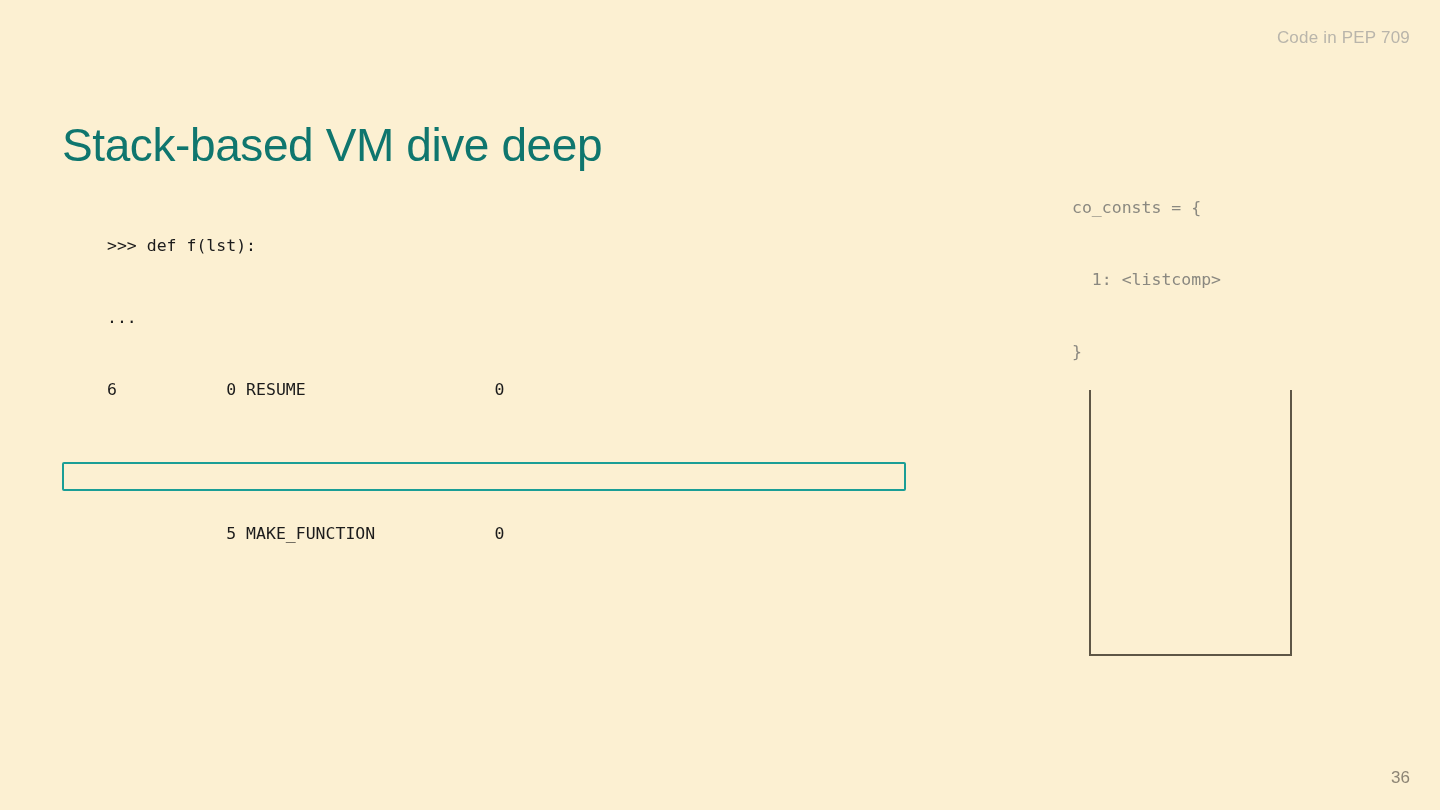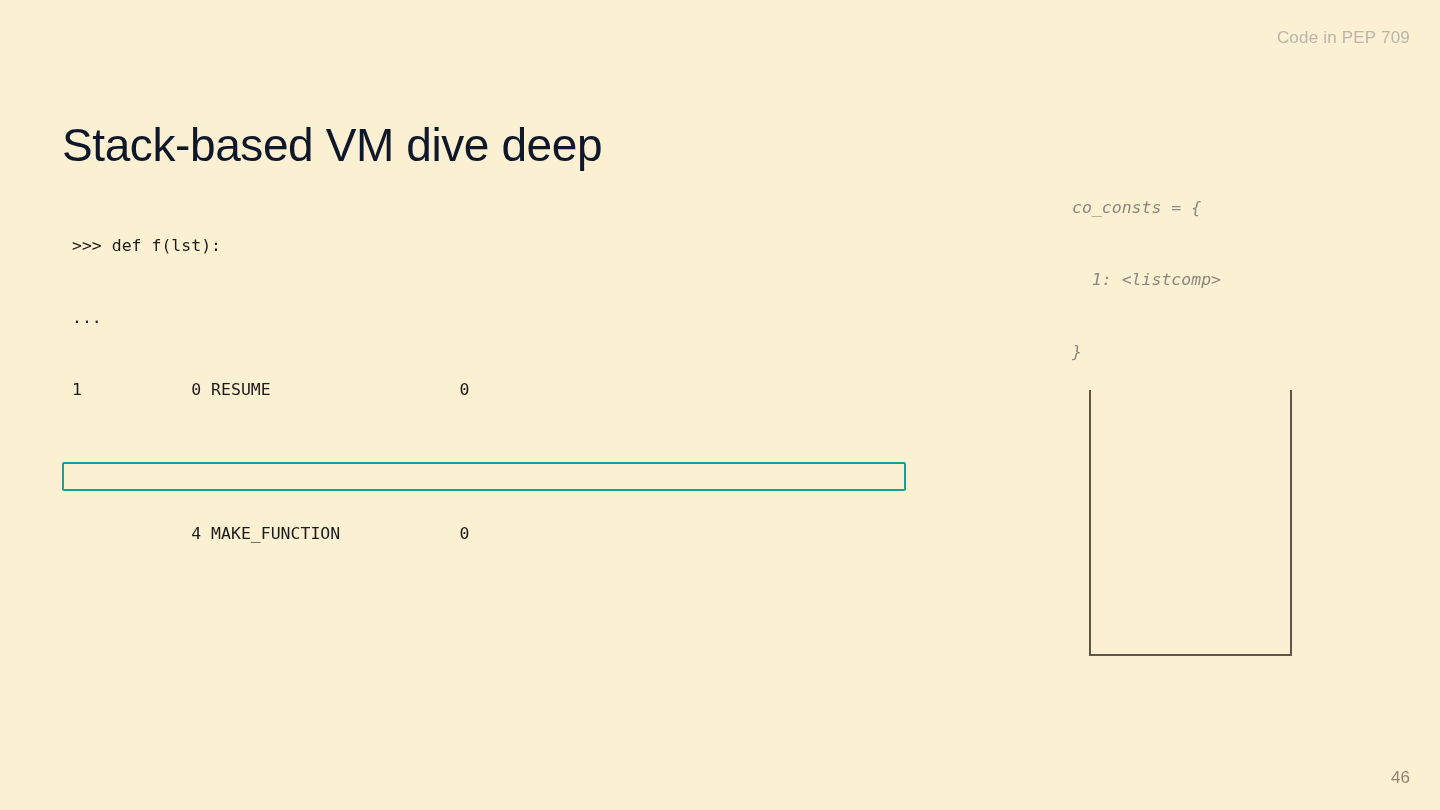--- a/index.html
+++ b/index.html
@@ -33,40 +33,41 @@
   }
 
   
   .title {
     position: absolute;
     left: 62px;
     top: 85px;
     font-size: 46px;
     line-height: 58px;
     font-weight: 400;
-    color: #0f172a;
+    color: #0f766e;
     letter-spacing: -0.4px;
     white-space: nowrap;
     font-family: "Liberation Sans", sans-serif;
   }
 
   
   .console {
     position: absolute;
     left: 72px;
     top: 186px;
     font-family: "DejaVu Sans Mono", monospace;
     font-size: 16.5px;
     line-height: 24px;
     color: #1c1c1c;
     white-space: pre;
   }
   .code-line {
     height: 24px;
     white-space: pre;
+    margin-left: 35px;
   }
   .code-line.blank {
     height: 24px;
   }
 
   
   .highlight-box {
     position: absolute;
     left: 62px;
     top: 462px;
@@ -81,21 +82,20 @@
   
   .co-consts {
     position: absolute;
     left: 1072px;
     top: 148px;
     font-family: "DejaVu Sans Mono", monospace;
     font-size: 16.5px;
     line-height: 24px;
     color: #8a8880;
     white-space: pre;
-    font-style: italic;
   }
   .co-line {
     height: 24px;
     white-space: pre;
   }
 
   
   .stack-frame {
     position: absolute;
     left: 1089px;
@@ -125,23 +125,23 @@
 
 <div class="slide">
 
   <div class="eyebrow">Code in PEP 709</div>
 
   <h1 class="title">Stack-based VM dive deep</h1>
 
   <div class="console">
     <div class="code-line">&gt;&gt;&gt; def f(lst):</div>
     <div class="code-line">...</div>
-    <div class="code-line">1           0 RESUME                   0</div>
+    <div class="code-line">6           0 RESUME                   0</div>
     <div class="code-line blank"></div>
-    <div class="code-line">            4 MAKE_FUNCTION            0</div>
+    <div class="code-line">            5 MAKE_FUNCTION            0</div>
     
     
     
     
     
     
     
     
     
     
@@ -156,15 +156,15 @@
   <div class="highlight-box"></div>
 
   <div class="co-consts">
     <div class="co-line">co_consts = {</div>
     <div class="co-line">  1: &lt;listcomp&gt;</div>
     <div class="co-line">}</div>
   </div>
 
   <div class="stack-frame"></div>
 
-  <div class="page-number">46</div>
+  <div class="page-number">36</div>
 
 </div>
 
 </body></html>

